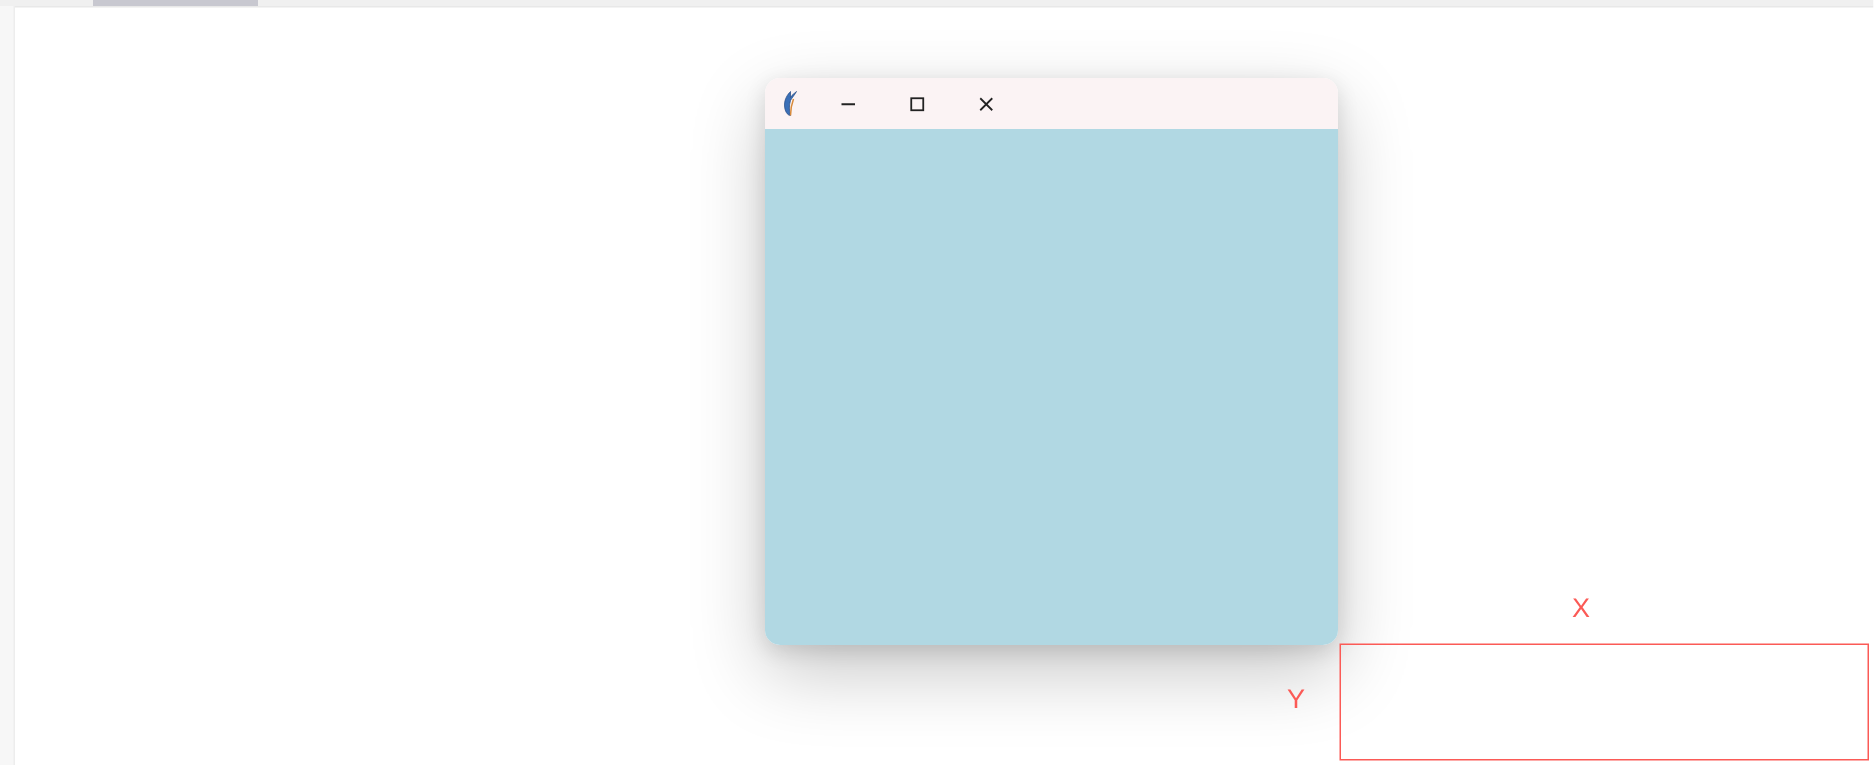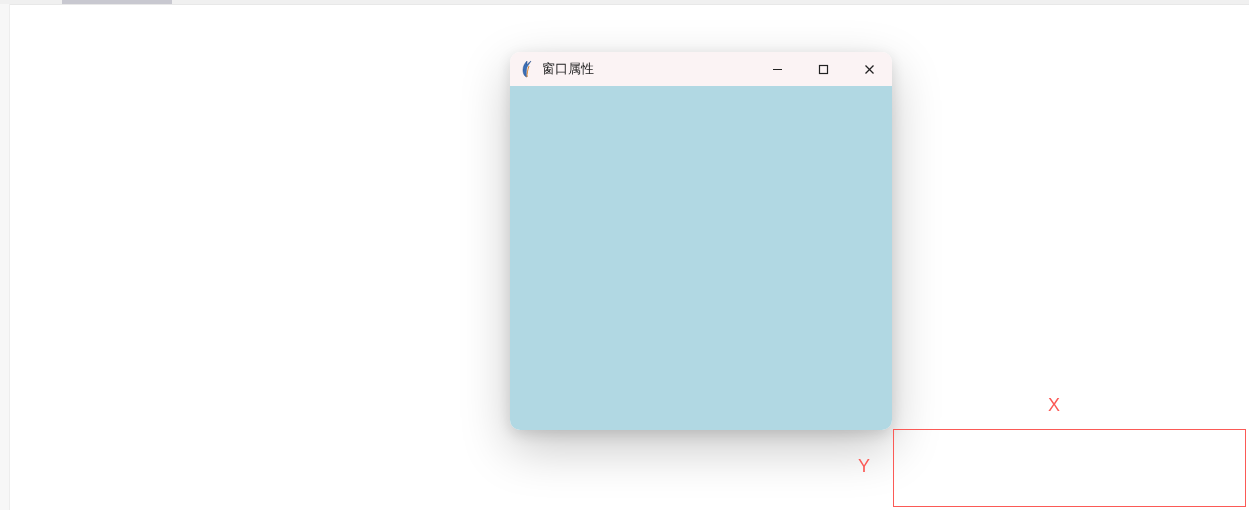--- a/index.html
+++ b/index.html
@@ -138,21 +138,20 @@
 <div class="page-area"></div>
 
 <div class="tk-window">
   <div class="titlebar">
     <span class="tk-icon">
       <svg viewBox="0 0 14 18">
         <path d="M7 1 C5 3 3 6 3 10 C3 14 5 17 7 17 C6 14 6 10 7 7 C8 5 10 3 11 1 C10 2 8 3 7 5 Z" fill="#3a6fb7" stroke="#2a4f87" stroke-width="0.5"></path>
         <path d="M7 17 C7 14 7.5 10 9 6" stroke="#d88a3a" stroke-width="1" fill="none"></path>
       </svg>
     </span>
-    <span class="title-text">窗口属性</span>
     <div class="win-controls">
       <div class="win-btn">
         <svg viewBox="0 0 11 11">
           <line x1="1" y1="5.5" x2="10" y2="5.5" stroke="#222" stroke-width="1.2"></line>
         </svg>
       </div>
       <div class="win-btn">
         <svg viewBox="0 0 11 11">
           <rect x="1.5" y="1.5" width="8" height="8" fill="none" stroke="#222" stroke-width="1.2"></rect>
         </svg>

